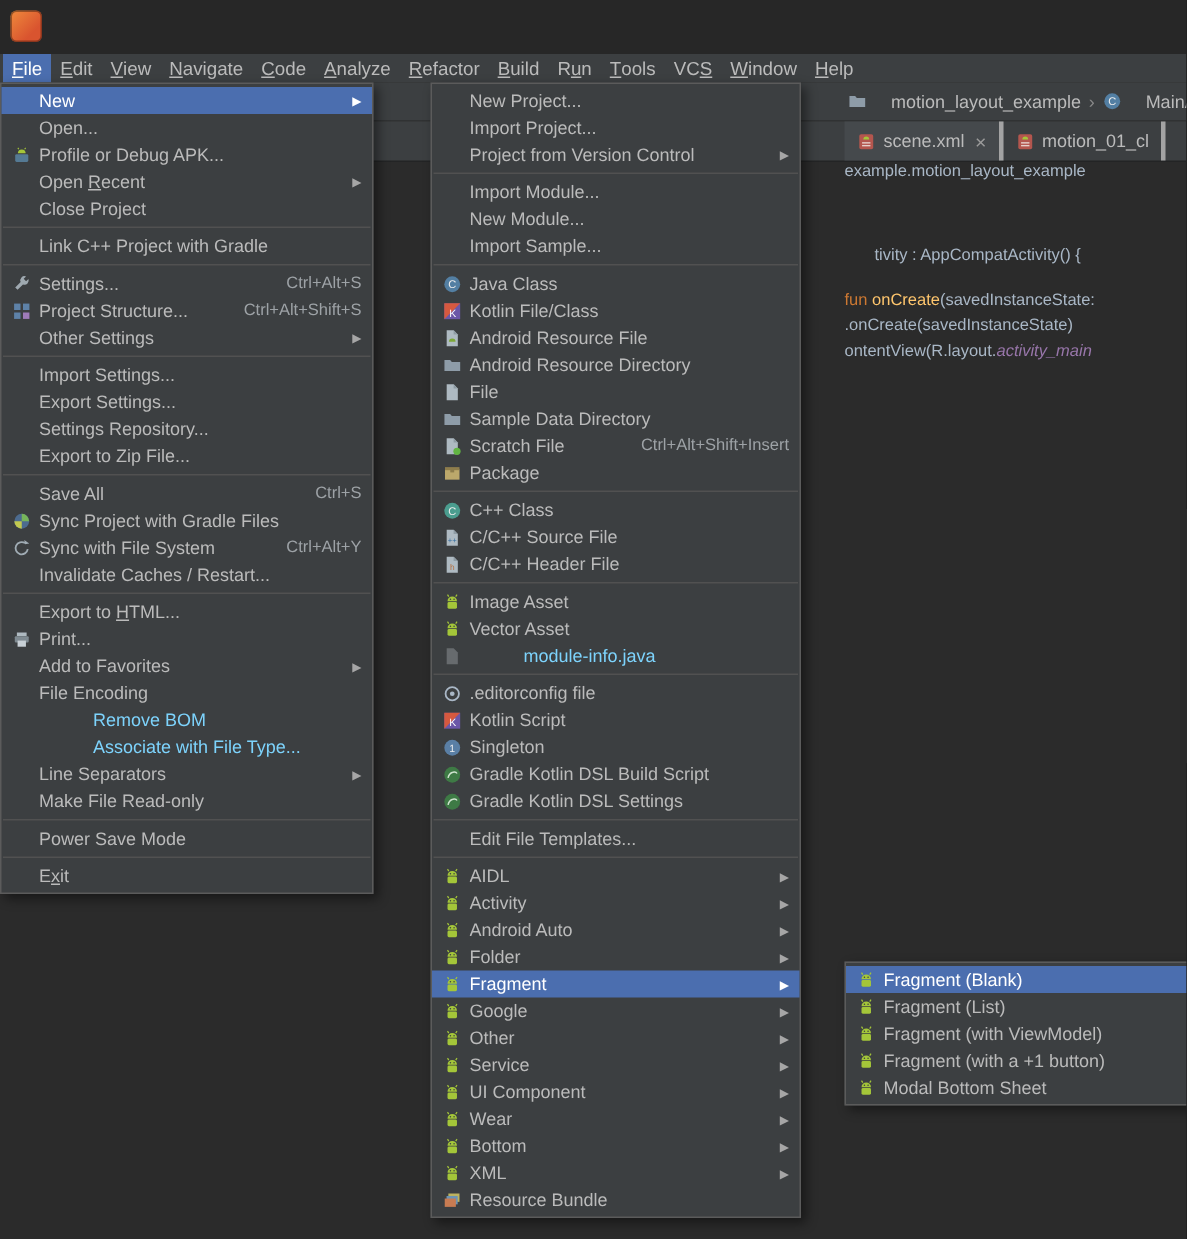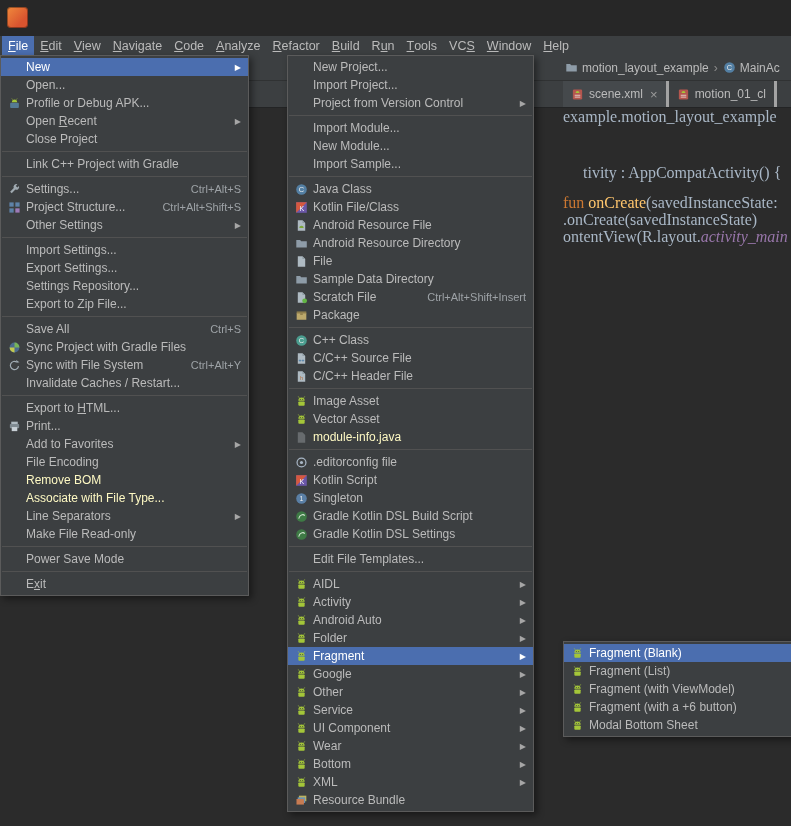--- a/index.html
+++ b/index.html
@@ -13,49 +13,49 @@
 
   .menubar{position:absolute;left:0;top:36px;width:791px;height:19px;background:#3c3f41;
            display:flex;align-items:stretch;padding-left:2px;font-size:12.5px;color:#bbbbbb;z-index:5;}
   .mb-item{display:flex;align-items:center;padding:0 6px;white-space:nowrap;cursor:default;}
   .mb-item.selected{background:#4b6eaf;color:#ffffff;}
   .u{text-decoration:underline;}
 
   .navbar{position:absolute;left:0;top:55px;width:791px;height:26px;background:#3c3f41;
           border-bottom:1px solid #303233;display:flex;align-items:center;padding-left:565px;
           color:#bbbbbb;font-size:12px;white-space:nowrap;z-index:2;}
-  .crumb{display:inline-flex;align-items:center;gap:4px;}
+  .crumb{display:inline-flex;align-items:center;gap:16px;}
   .crumb-icon{display:inline-flex;width:13px;height:13px;flex:none;}
   .crumb-sep{margin:0 5px;color:#8a8a8a;}
 
   .tabbar{position:absolute;left:0;top:81px;width:791px;height:27px;background:#3c3f41;
           border-bottom:1px solid #232425;display:flex;align-items:stretch;padding-left:563px;
           color:#bbbbbb;font-size:12px;white-space:nowrap;z-index:2;}
   .tab{display:flex;align-items:center;gap:5px;padding:0 8px;border-right:3px solid #a3a3a3;}
   .tab.selected{background:#45494c;}
   .tab-icon{display:inline-flex;width:13px;height:13px;flex:none;}
   .tab-close{color:#9b9b9b;font-size:13px;margin-left:2px;line-height:1;}
 
   .code-layer{position:absolute;inset:0;z-index:1;}
-  .code-line{position:absolute;left:563px;font-family:Liberation Serif, serif;
-             font-size:16px;white-space:pre;color:#a9b7c6;}
+  .code-line{position:absolute;left:563px;font-family:Liberation Sans, sans-serif;
+             font-size:11px;white-space:pre;color:#a9b7c6;}
   .c-plain{color:#a9b7c6;}
   .c-keyword{color:#cc7832;}
   .c-function{color:#ffc66d;}
   .c-field{color:#9876aa;font-style:italic;}
 
   .menu{position:absolute;background:#3c3f41;border:1px solid #5b5b5b;
         box-shadow:3px 3px 7px rgba(0,0,0,.45);padding:2px 0;z-index:20;
         font-size:12px;color:#bbbbbb;}
   .file-menu{left:0;top:55px;width:249px;}
   .new-submenu{left:287px;top:55px;width:247px;}
   .fragment-submenu{left:563px;top:641px;width:234px;}
   .menu-item{height:18px;display:flex;align-items:center;padding:0 7px 0 5px;cursor:default;}
   .menu-item.selected{background:#4b6eaf;color:#ffffff;}
-  .menu-item.disabled{color:#fef9c3;}
+  .menu-item.disabled{color:#7dd3fc;gap:36px;}
   .mi-icon{width:16px;height:14px;margin-right:4px;display:flex;align-items:center;justify-content:center;flex:none;}
   .mi-icon svg{display:block;}
   .mi-label{flex:1;white-space:nowrap;overflow:hidden;}
   .mi-accel{margin-left:16px;color:#9da2a6;font-size:11px;white-space:nowrap;}
   .mi-arrow{width:9px;flex:none;text-align:right;font-size:8px;color:#a6a6a6;margin-left:4px;}
   .menu-item.selected .mi-arrow{color:#ffffff;}
   .menu-sep{height:1px;background:#515151;margin:3px 1px;}
 </style>
 </head>
 <body>
@@ -739,21 +739,21 @@
         <span class="mi-icon">
           <svg viewBox="0 0 14 14" width="13" height="13">
             <path d="M3.6 6.2a3.4 3.4 0 0 1 6.8 0z" fill="#A4C639"></path>
             <rect x="3.6" y="6.9" width="6.8" height="4.7" rx="1" fill="#A4C639"></rect>
             <line x1="4.5" y1="2.9" x2="3.6" y2="1.6" stroke="#A4C639" stroke-width=".9"></line>
             <line x1="9.5" y1="2.9" x2="10.4" y2="1.6" stroke="#A4C639" stroke-width=".9"></line>
             <circle cx="5.7" cy="4.8" r=".55" fill="#3c3f41"></circle>
             <circle cx="8.3" cy="4.8" r=".55" fill="#3c3f41"></circle>
           </svg>
         </span>
-        <span class="mi-label">Fragment (with a +6 button)</span>
+        <span class="mi-label">Fragment (with a +1 button)</span>
       </div>
       <div class="menu-item">
         <span class="mi-icon">
           <svg viewBox="0 0 14 14" width="13" height="13">
             <path d="M3.6 6.2a3.4 3.4 0 0 1 6.8 0z" fill="#A4C639"></path>
             <rect x="3.6" y="6.9" width="6.8" height="4.7" rx="1" fill="#A4C639"></rect>
             <line x1="4.5" y1="2.9" x2="3.6" y2="1.6" stroke="#A4C639" stroke-width=".9"></line>
             <line x1="9.5" y1="2.9" x2="10.4" y2="1.6" stroke="#A4C639" stroke-width=".9"></line>
             <circle cx="5.7" cy="4.8" r=".55" fill="#3c3f41"></circle>
             <circle cx="8.3" cy="4.8" r=".55" fill="#3c3f41"></circle>

